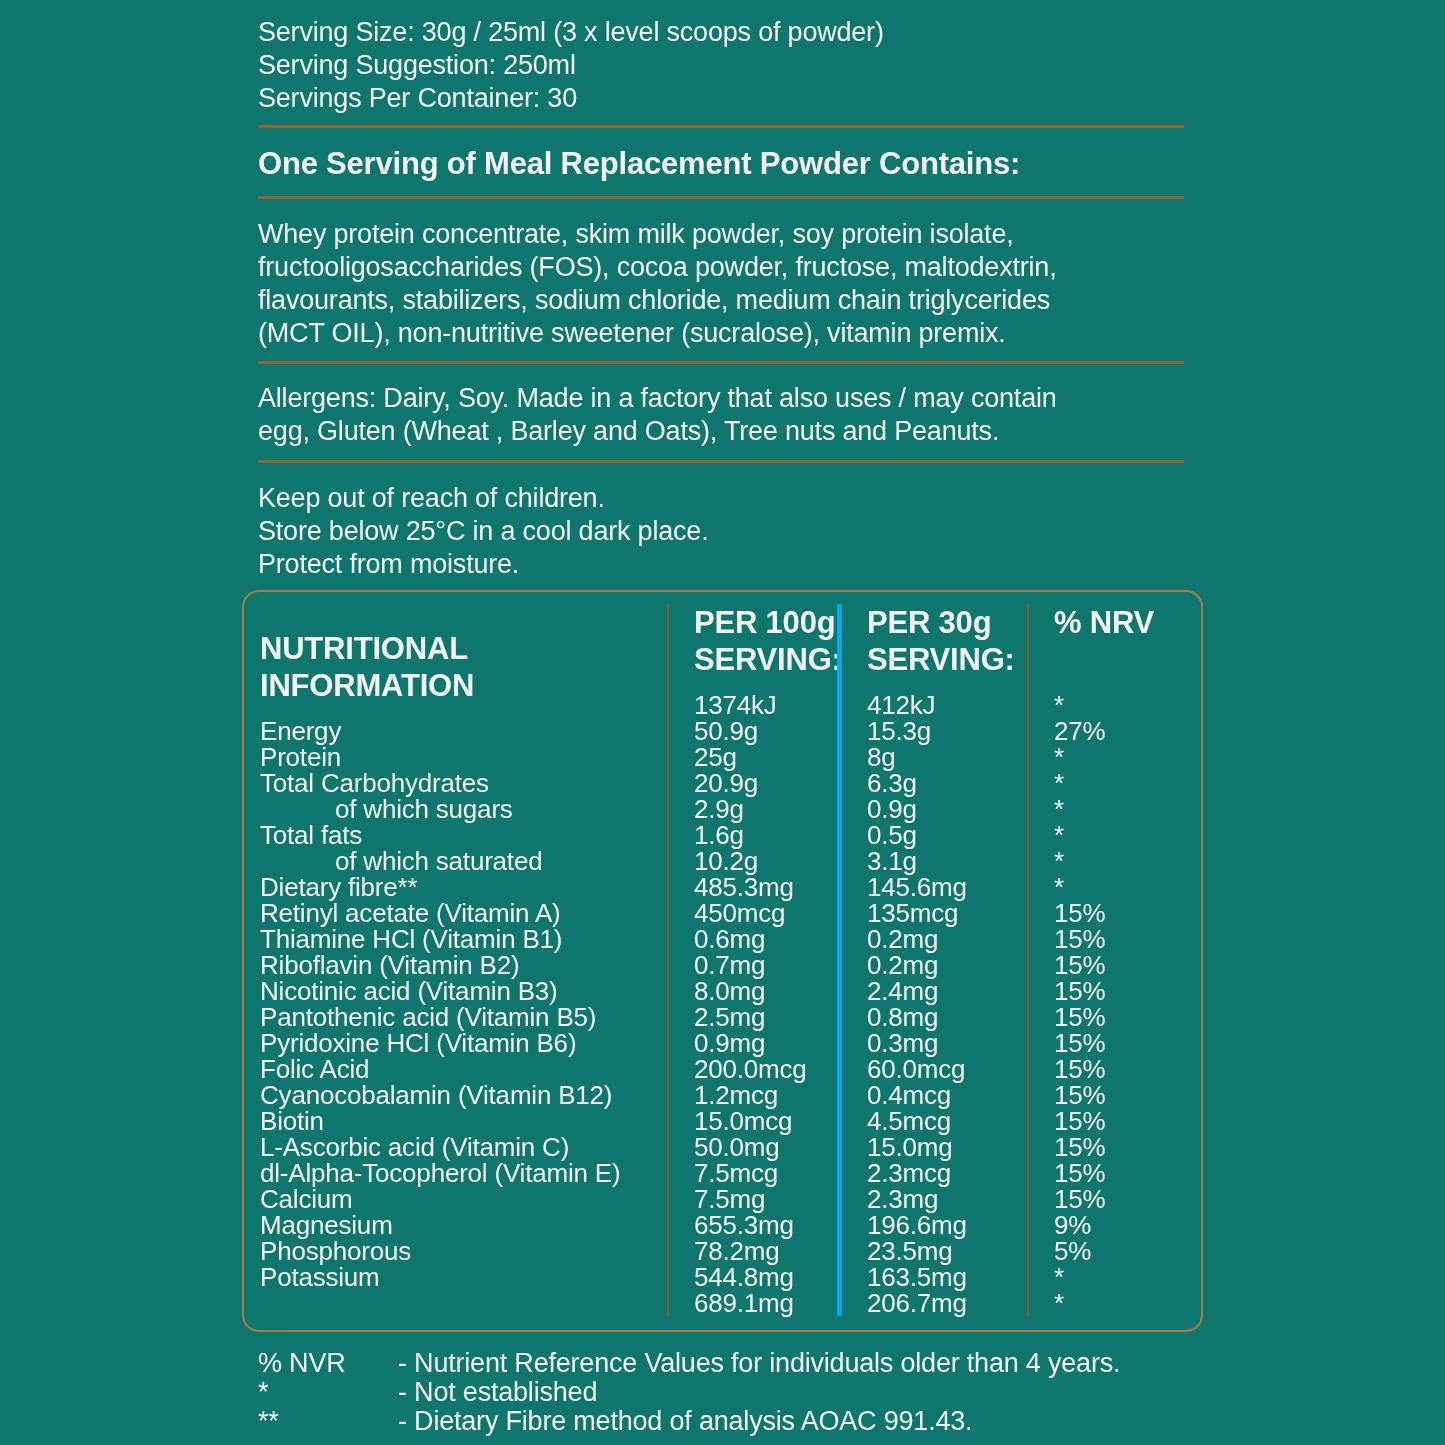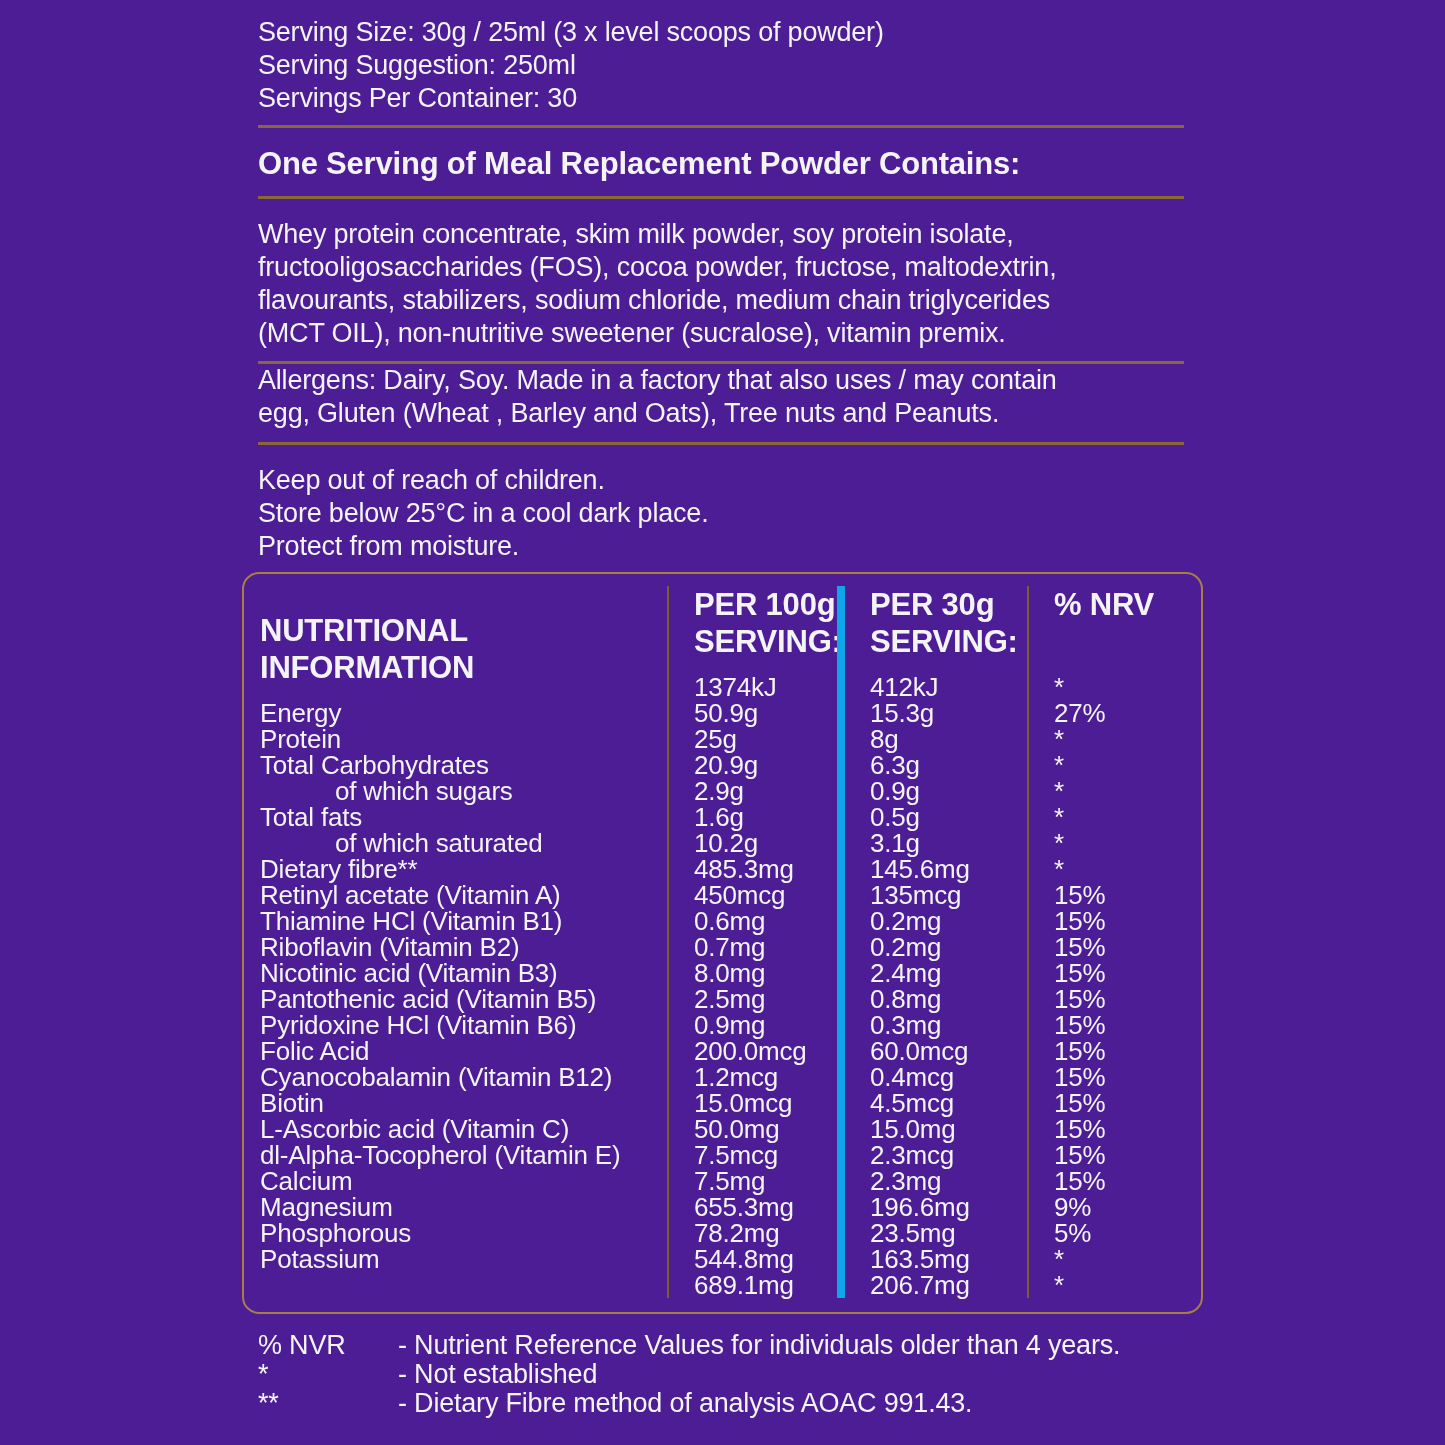--- a/index.html
+++ b/index.html
@@ -12,21 +12,21 @@
     height: 1445px;
     overflow: hidden;
     font-family: "Liberation Sans", "DejaVu Sans", sans-serif;
     color: #f4f4f4;
     -webkit-font-smoothing: antialiased;
   }
   .page {
     position: relative;
     width: 1445px;
     height: 1445px;
-    background: #4c1d95;
+    background: #0f766e;
   }
   .content {
     margin-left: 258px;
     width: 930px;
     padding-top: 16px;
   }
   .text-line {
     font-size: 27px;
     line-height: 33px;
     letter-spacing: -0.2px;
@@ -45,42 +45,42 @@
   .rule-4 { margin-top: 12px; }
   .heading {
     margin: 17px 0 0 0;
     font-size: 31px;
     font-weight: bold;
     line-height: 38px;
     letter-spacing: -0.2px;
     white-space: nowrap;
   }
   .para { margin-top: 19px; }
-  .para-tight { }
+  .para-tight { margin-top: 18px; }
 
   
   .nutrition-table {
     margin-left: 242px;
     margin-top: 9px;
     width: 957px;
     border: 2px solid #a87e48;
     border-radius: 17px;
     display: flex;
     align-items: center;
     padding: 12px 0 14px 0;
     box-sizing: content-box;
   }
   .ncol {
     box-sizing: border-box;
     display: flex;
     flex-direction: column;
   }
   .ncol-label { width: 423px; padding-left: 16px; }
   .ncol-100   { width: 170px; border-left: 2px solid #7d5c2e; padding-left: 25px; }
-  .ncol-30    { width: 190px; border-left: 8px solid #0ea5e9; padding-left: 25px; }
+  .ncol-30    { width: 190px; border-left: 5px solid #0ea5e9; padding-left: 25px; }
   .ncol-nrv   { width: 138px; border-left: 2px solid #7d5c2e; padding-left: 25px; }
   .col-header {
     font-size: 31px;
     font-weight: bold;
     line-height: 37px;
     letter-spacing: -0.2px;
     margin-bottom: 14px;
     height: 74px;
     white-space: nowrap;
   }

